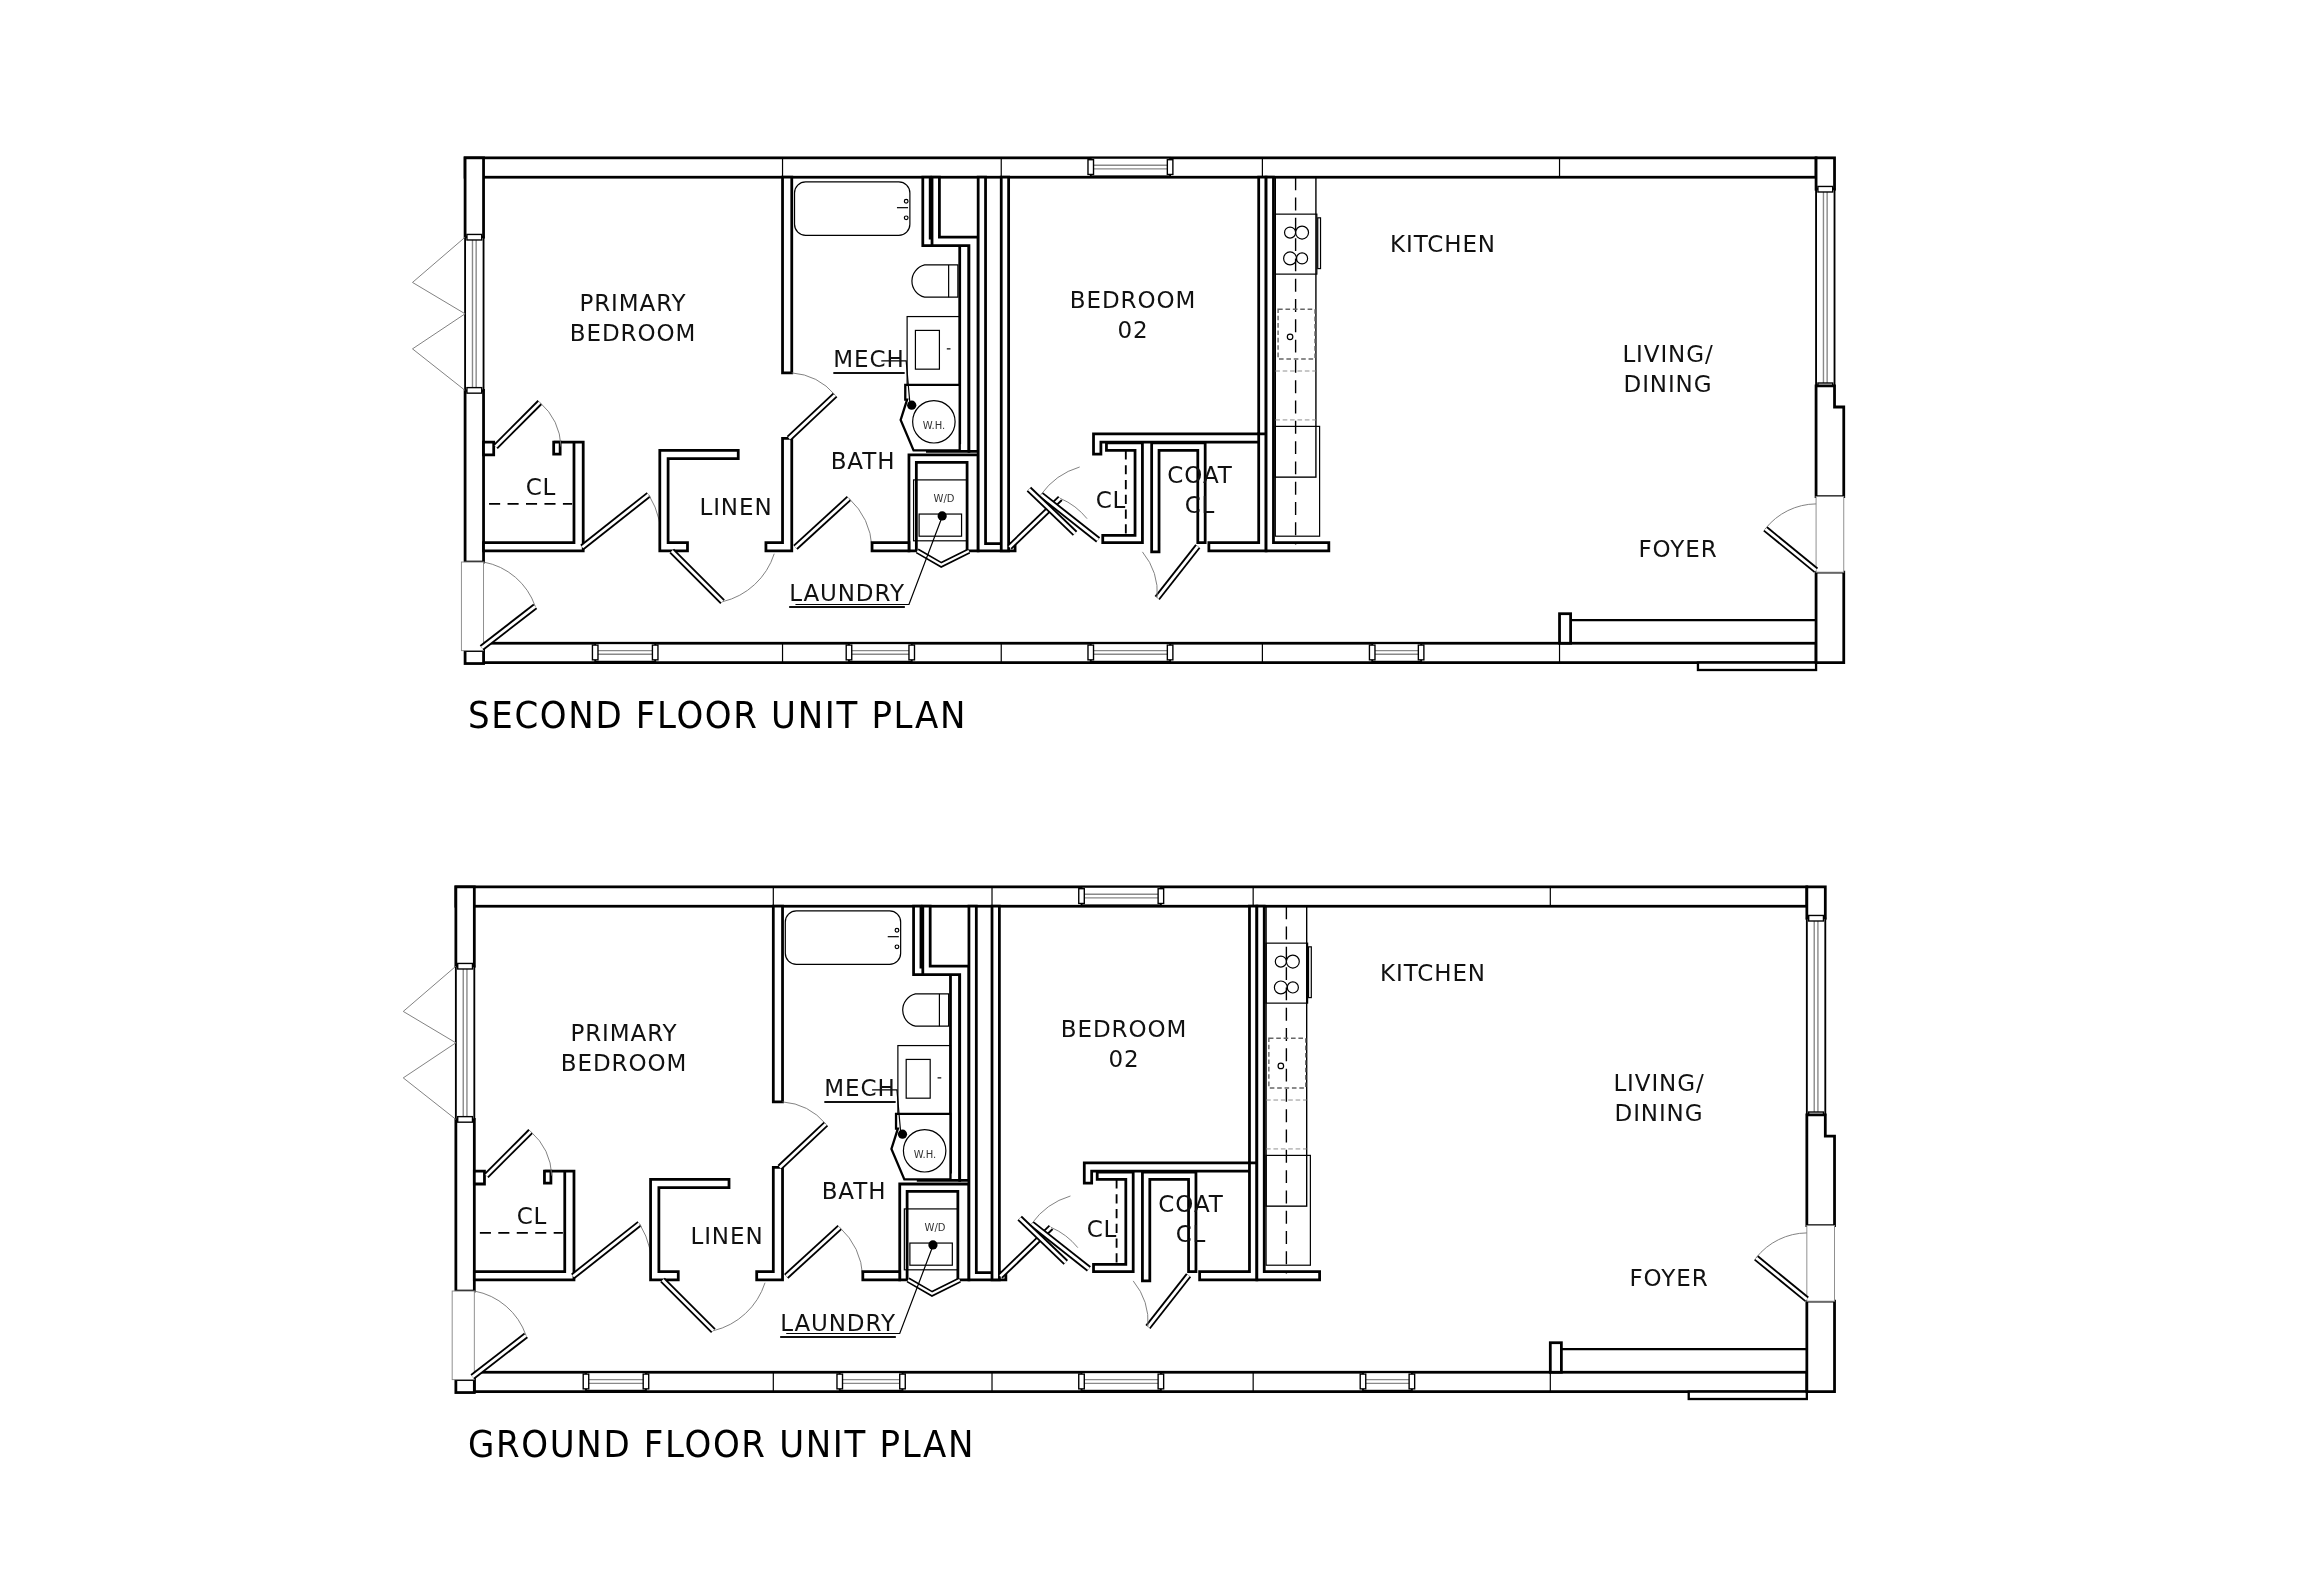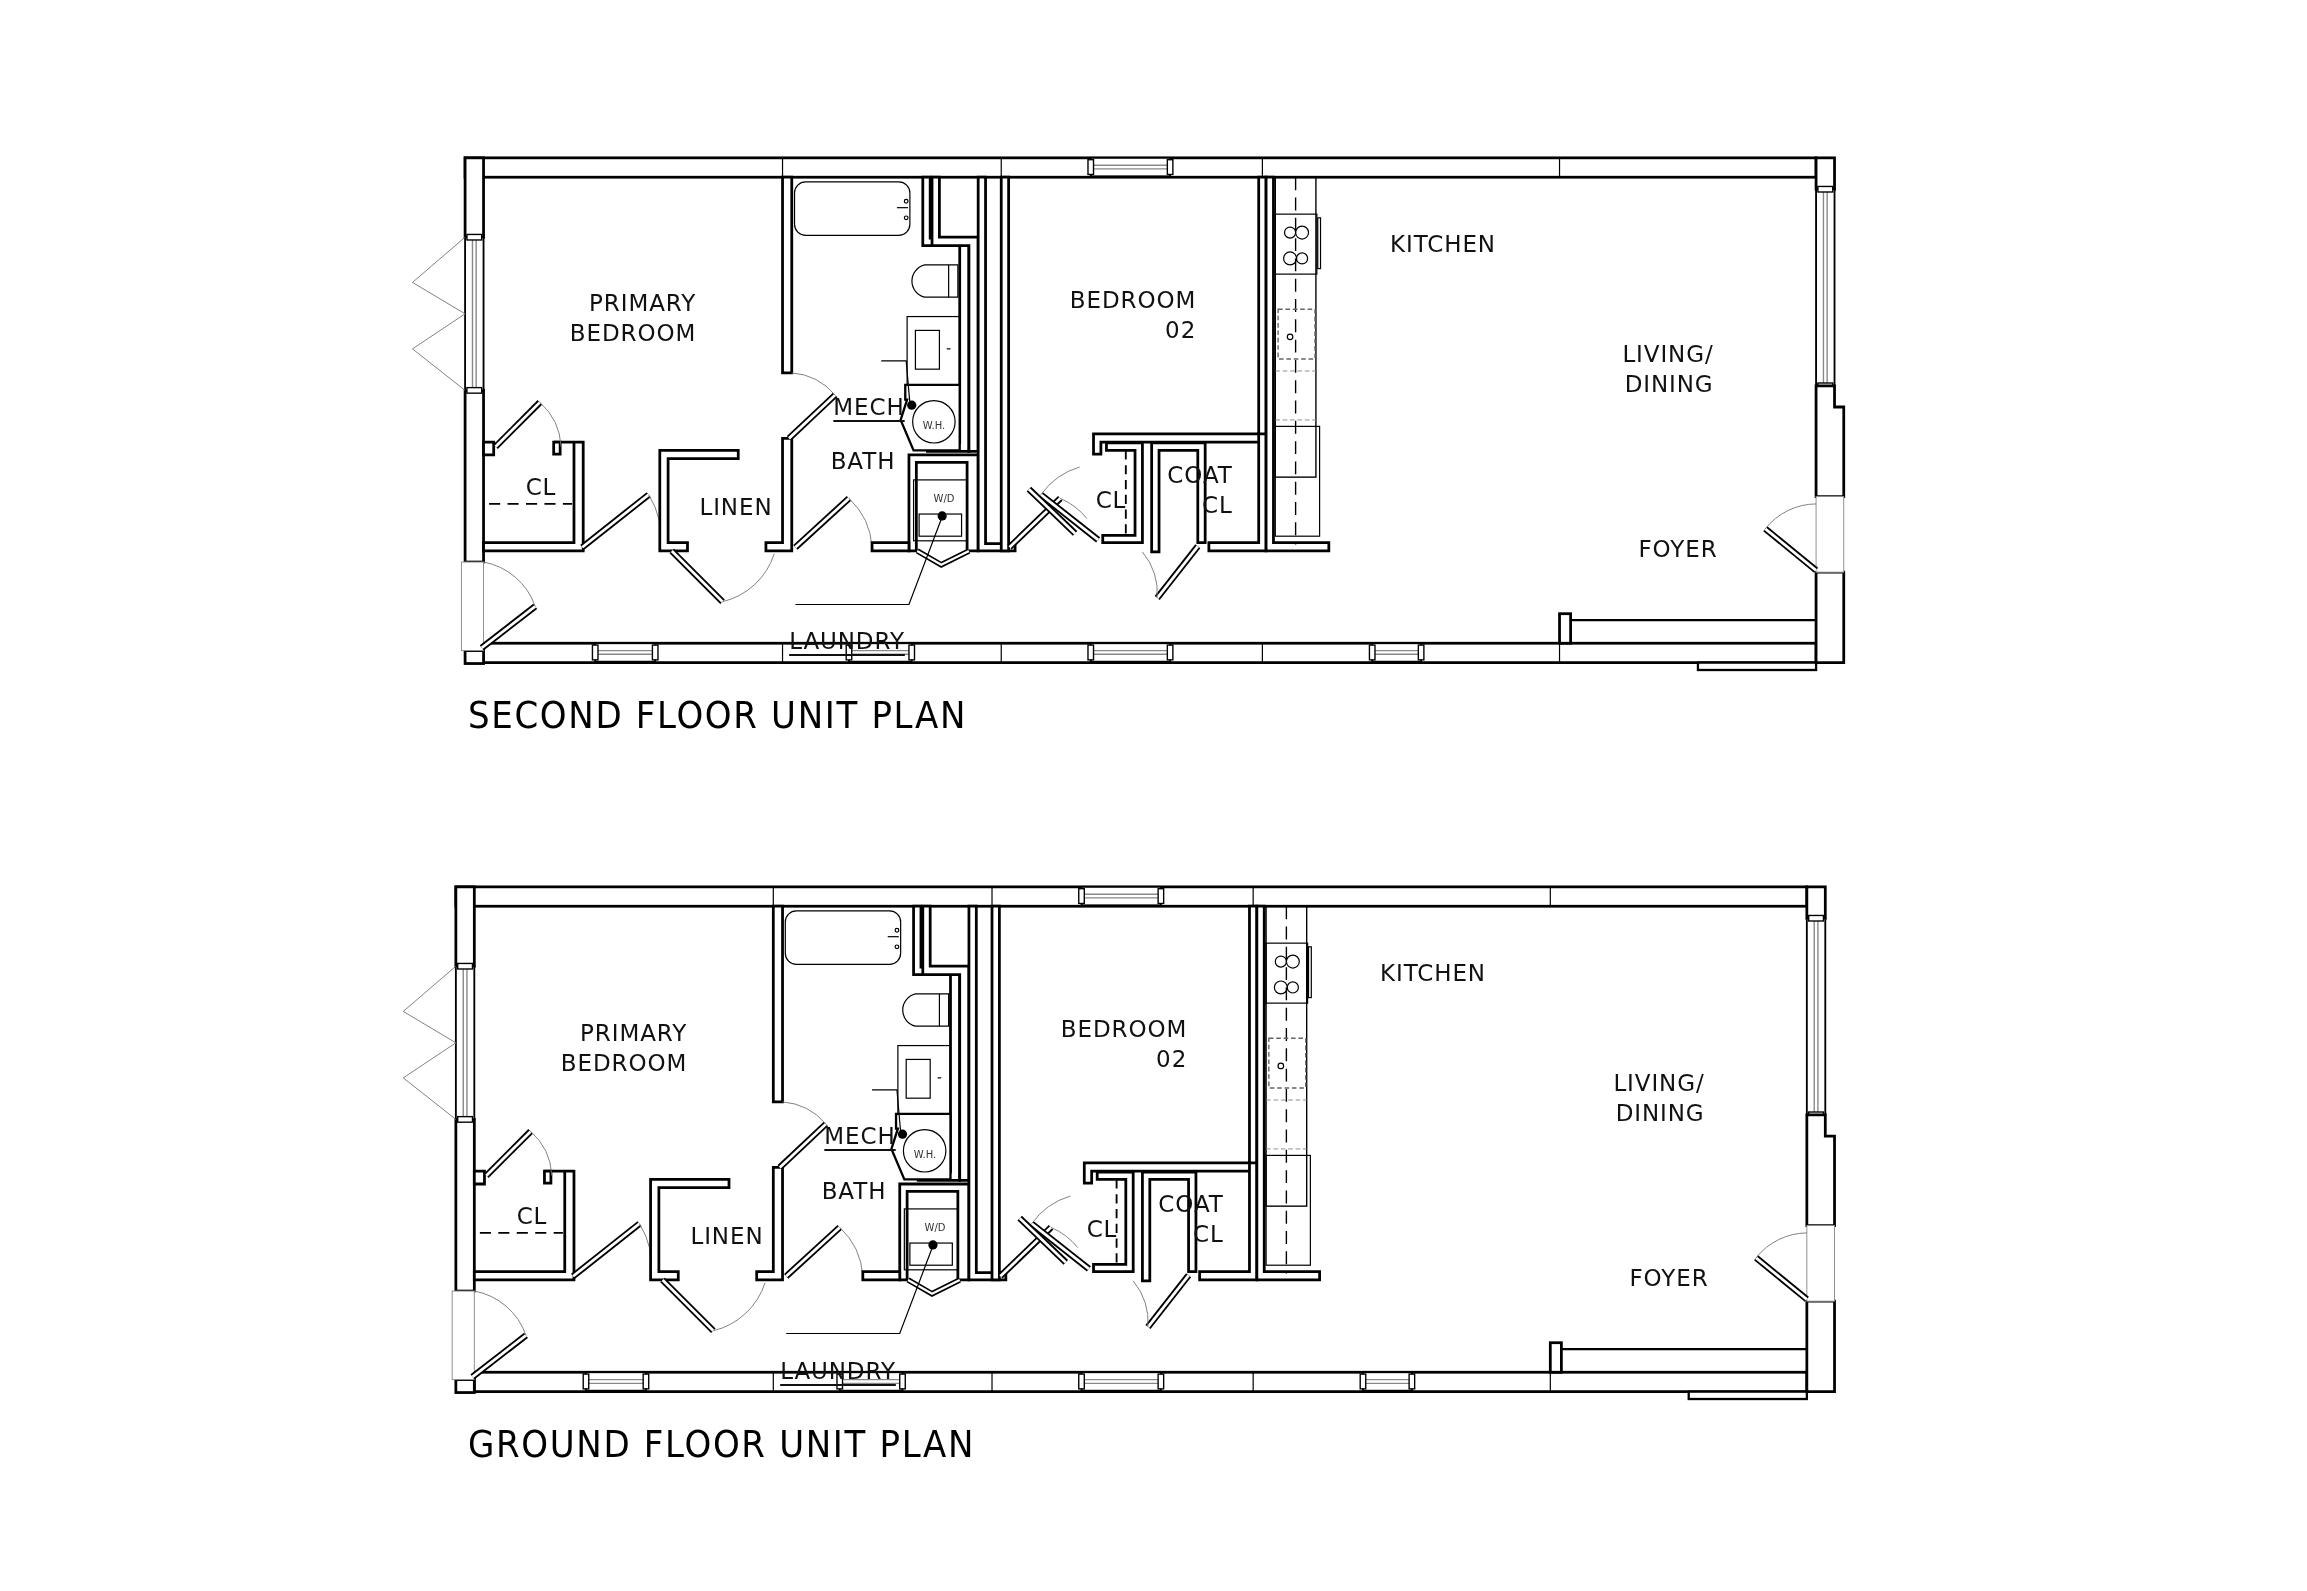--- a/index.html
+++ b/index.html
@@ -1,22 +1,22 @@
 <!DOCTYPE html>
 <html style="font-size:14.8px"><head>
 <meta charset="utf-8">
 <style>
   html, body { margin: 0; padding: 0; background: #ffffff; }
   body { width: 2307px; height: 1591px; position: relative; overflow: hidden;
          font-family: "DejaVu Sans", "Liberation Sans", sans-serif; color: #000; }
   #canvas { position: absolute; left: 0; top: 0; width: 2307px; height: 1591px; }
   .plan { position: absolute; left: 0; top: 0; width: 2307px; height: 1591px; }
   .room-label { position: absolute; font-size: 23px; letter-spacing: 0.9px; line-height: 30px;
-                text-align: right; white-space: pre; transform: translate(-50%, -50%); color: #111; }
-  .room-label.leader { text-decoration: underline; text-underline-offset: 4.6px; text-decoration-thickness: 1.8px; margin-top: 48px; }
+                text-align: center; white-space: pre; transform: translate(-50%, -50%); color: #111; }
+  .room-label.leader { text-decoration: underline; text-underline-offset: 4.6px; text-decoration-thickness: 1.8px; }
   .plan-title { position: absolute; font-size: 37px; letter-spacing: 1.8px; font-weight: normal;
                 font-family: "DejaVu Sans", "Liberation Sans", sans-serif; color: #000;
                 transform: scaleX(0.92); transform-origin: left top; }
   .fixture-tag { position: absolute; font-size: 10px; transform: translate(-50%, -50%); color: #333; }
   svg { position: absolute; left: 0; top: 0; }
 </style>
 </head>
 <body>
 
 <div id="canvas">

